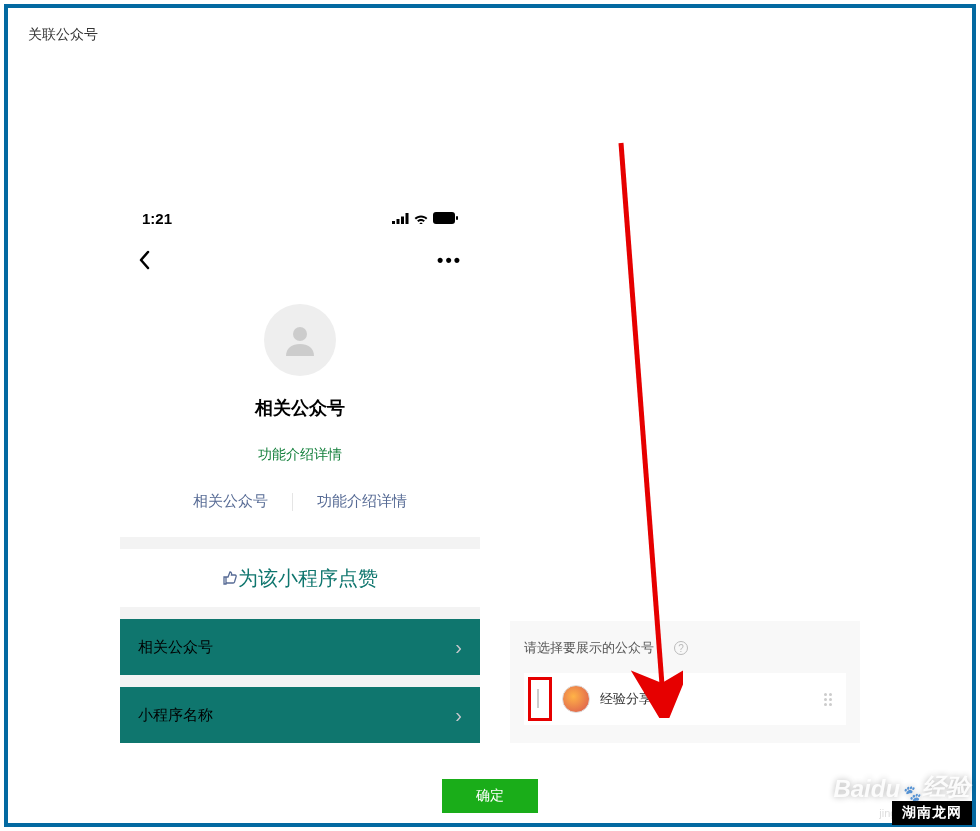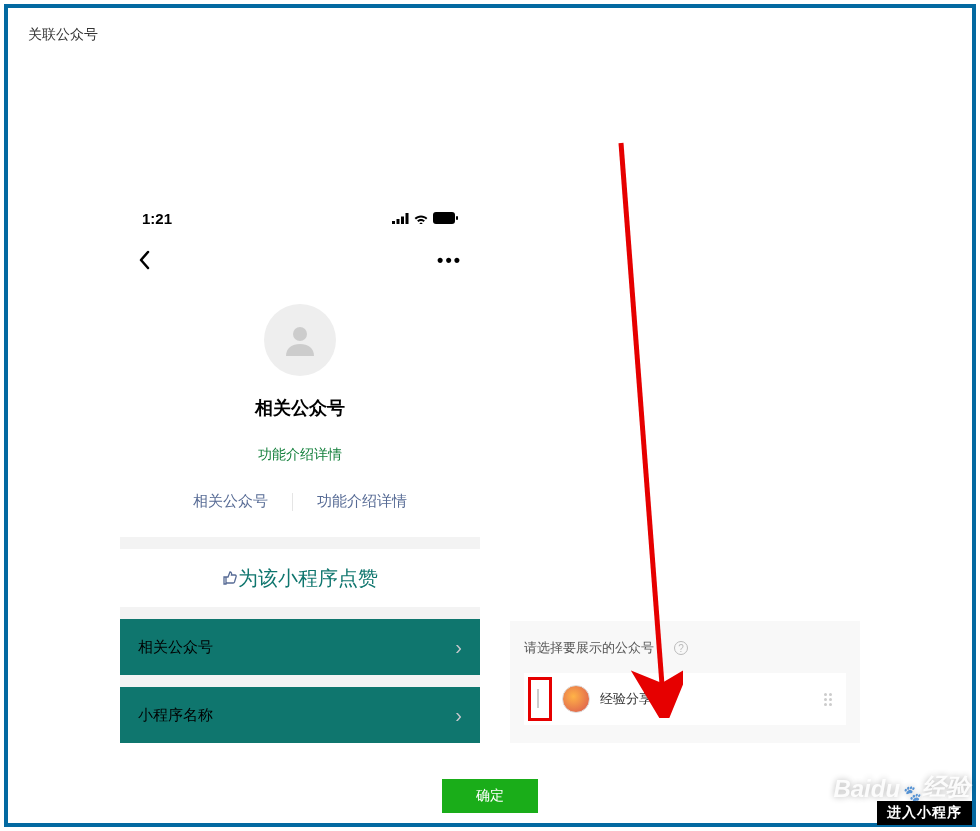--- a/index.html
+++ b/index.html
@@ -143,13 +143,13 @@
     <button class="confirm-btn">确定</button>
   </div>
 </div>
 
 <div class="watermark1">
   <span>Baidu</span>
   <span class="paw">🐾</span>
   <span>经验</span>
 </div>
 <div class="watermark1-sub">jingyan.baidu.com</div>
-<div class="watermark2">进入小程序</div>
+<div class="watermark2">湖南龙网</div>
 
 </body></html>

